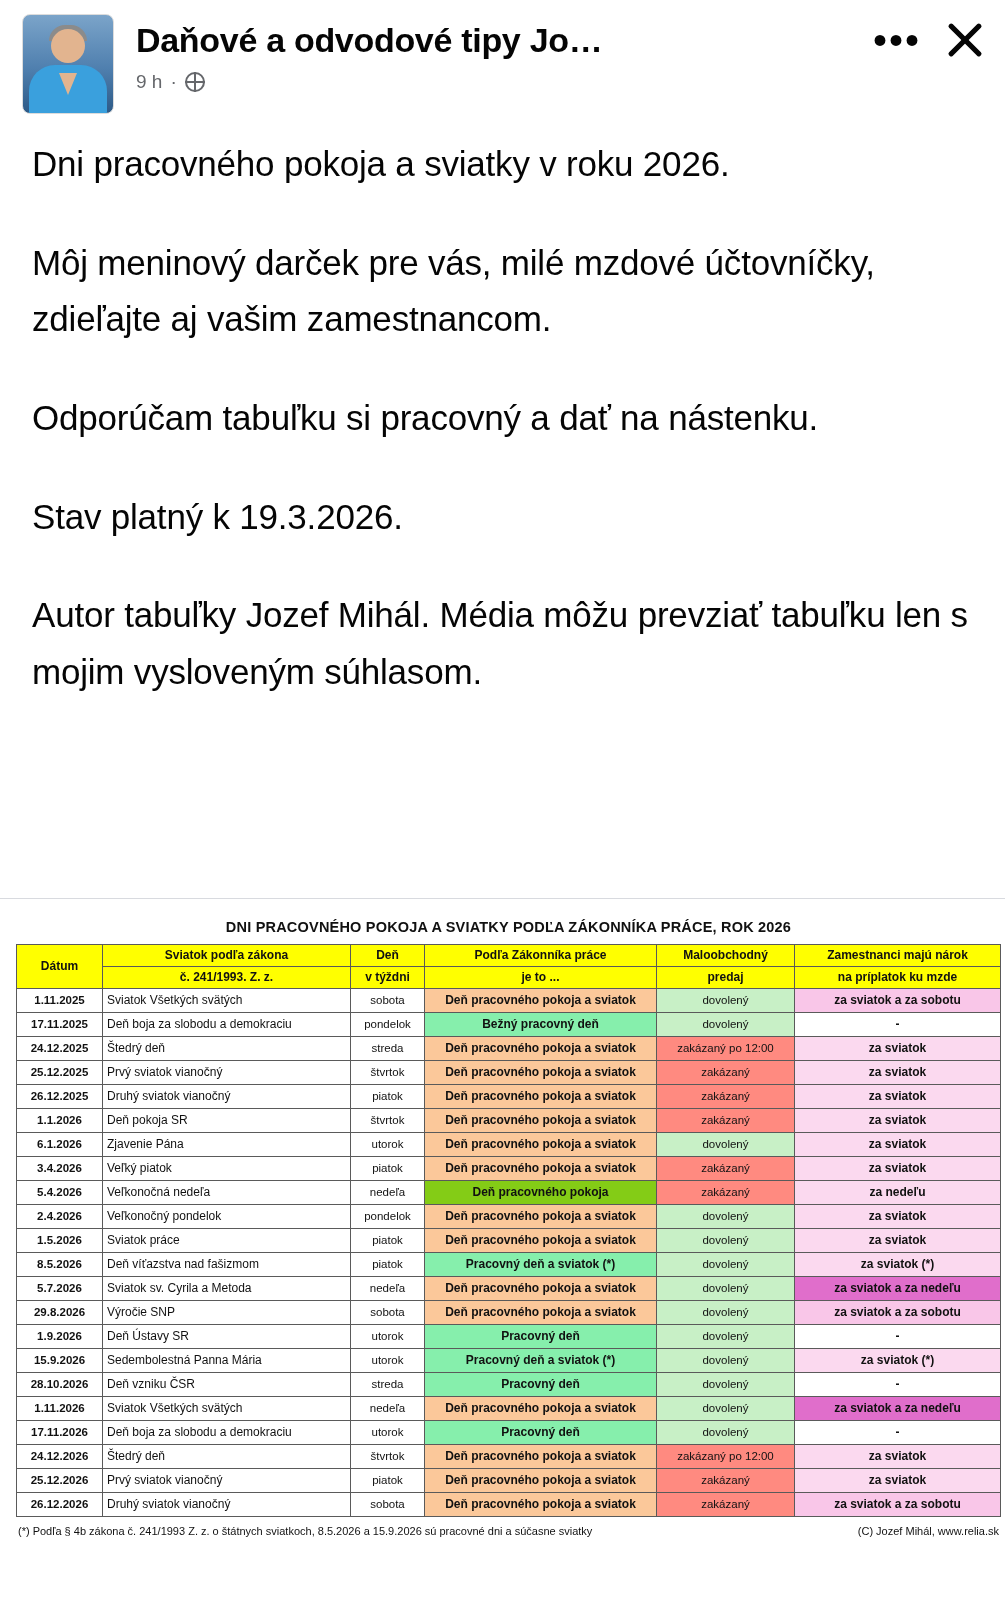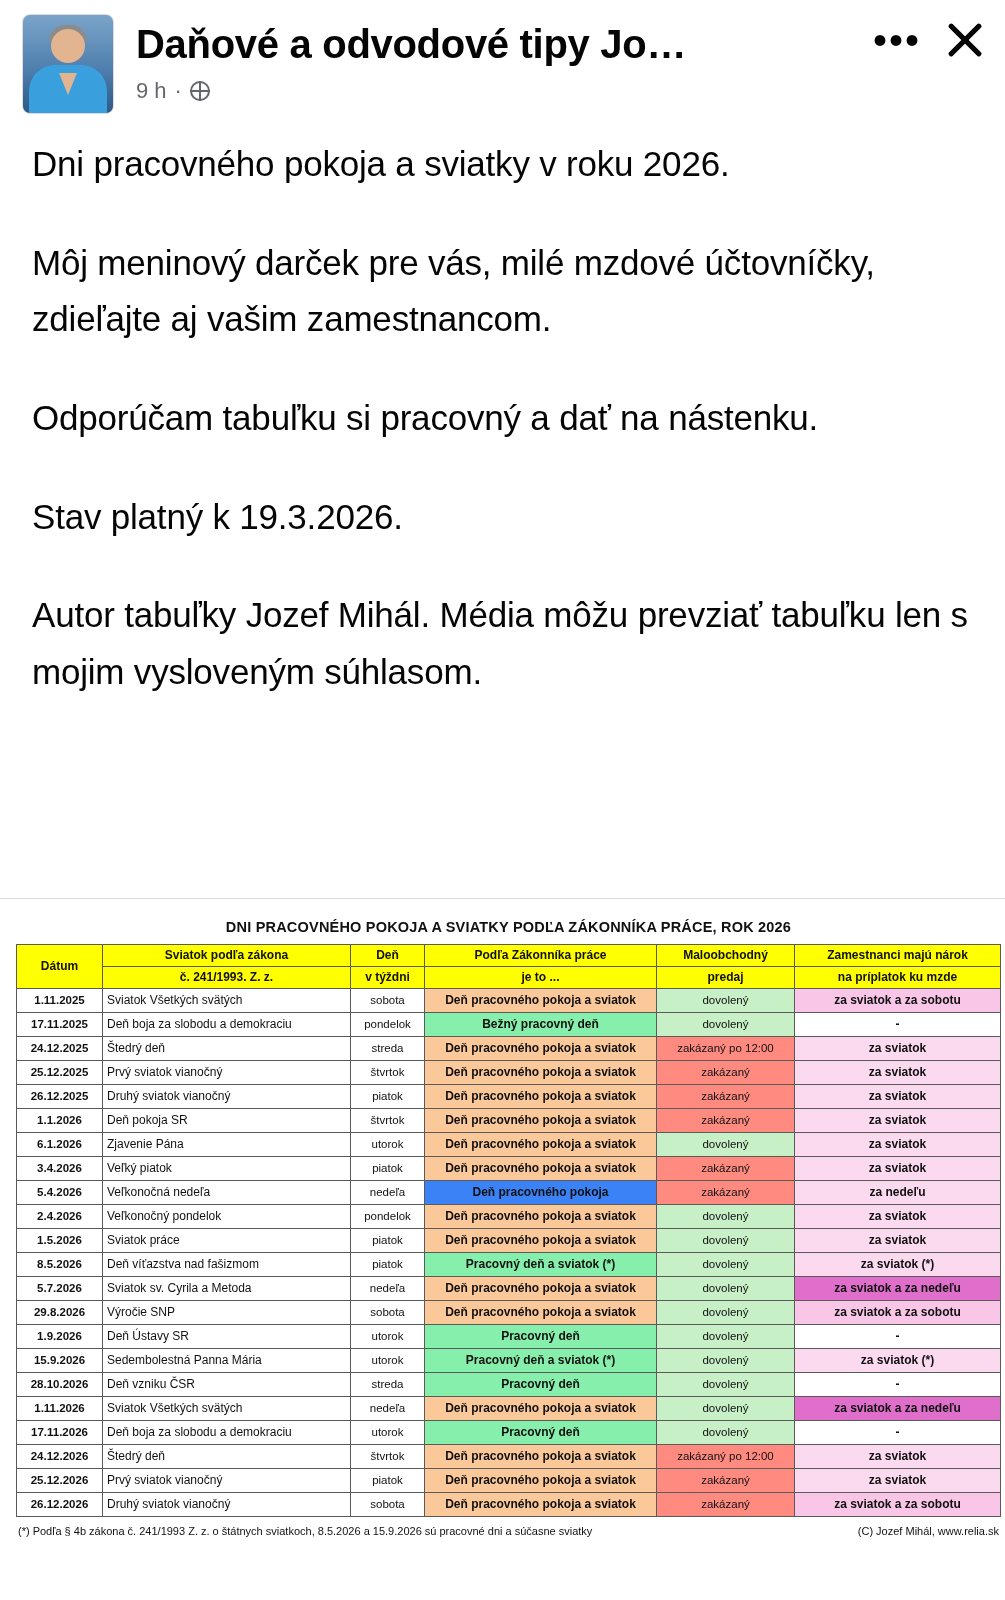--- a/index.html
+++ b/index.html
@@ -39,26 +39,26 @@
     width:78px; height:48px; border-radius:26px 26px 0 0;
     background:#3aa0dd;
   }
   .avatar .shirt-v {
     position:absolute; left:50%; bottom:18px; transform:translateX(-50%);
     width:18px; height:22px; background:#e2b48f;
     clip-path: polygon(50% 100%, 0 0, 100% 0);
   }
   .hdr-text { flex: 1 1 auto; padding-left: 22px; padding-top: 6px; min-width: 0; }
   .hdr-title {
-    font-size: 40px; font-weight: bold; color: #050505;
+    font-size: 34px; font-weight: bold; color: #050505;
     letter-spacing: -0.3px; white-space: nowrap; overflow: hidden;
     text-overflow: ellipsis; line-height: 1.2;
   }
   .hdr-sub {
-    margin-top: 10px; font-size: 22px; color: #65676b;
+    margin-top: 10px; font-size: 19px; color: #65676b;
     display: flex; align-items: center; gap: 8px;
   }
   .globe {
     display:inline-block; width: 20px; height: 20px; border-radius: 50%;
     border: 2px solid #65676b; position: relative;
   }
   .globe::before {
     content:""; position:absolute; left:50%; top:-2px; width:0; height:20px;
     border-left: 2px solid #65676b; transform: translateX(-50%);
   }
@@ -118,21 +118,21 @@
   thead .th2 { border-top: none; }
   .c-date { width: 86px; text-align: center; font-weight: bold; font-size: 11.5px; }
   .c-name { width: 248px; text-align: left; padding-left: 6px; }
   .c-day  { width: 74px; text-align: center; font-size: 11.5px; }
   .c-zp   { width: 232px; text-align: center; font-weight: bold; }
   .c-shop { width: 138px; text-align: center; font-size: 11.5px; }
   .c-extra{ text-align: center; font-weight: bold; margin-top: 48px; }
 
   .bg-orange { background: #fbc89a; }
   .bg-cyan   { background: #86efac; }
-  .bg-peach  { background: #3b82f6; }
+  .bg-peach  { background: #84cc16; }
   .bg-green  { background: #c8f0c6; margin-top: 48px; }
   .bg-red    { background: #ff8a80; }
   .bg-pink   { background: #f9c6e8; }
   .bg-pink2  { background: #fbd9ef; }
   .bg-magenta{ background: #e06ecb; }
   .bg-white  { background: #ffffff; }
 
   .footnote {
     margin-top: 8px; font-size: 11px; color: #111;
     display: flex; justify-content: space-between; align-items: flex-end;

